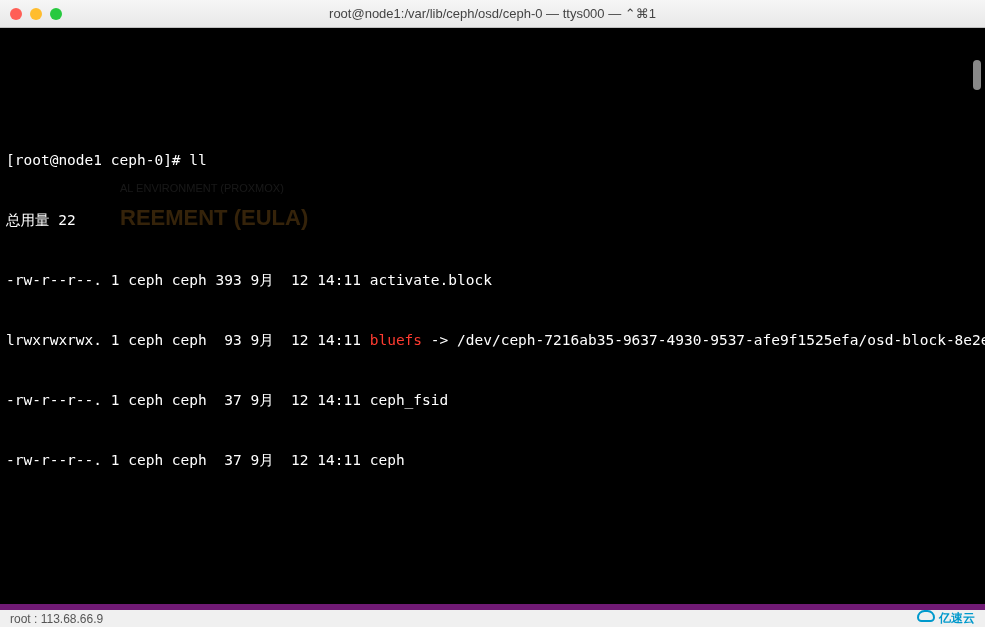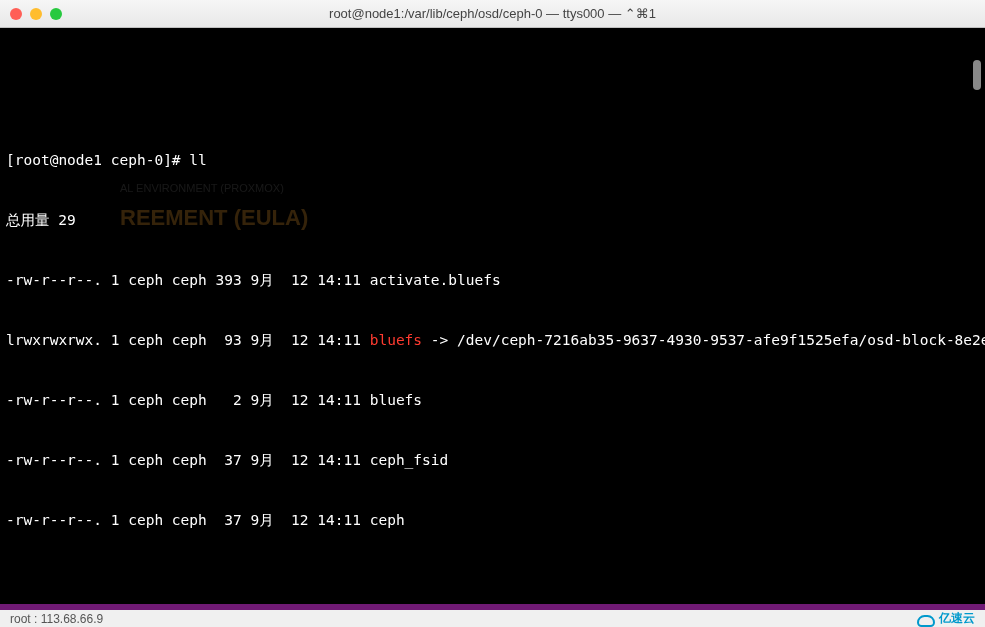--- a/index.html
+++ b/index.html
@@ -78,21 +78,21 @@
       display: flex;
       align-items: center;
       font-family: -apple-system, sans-serif;
       font-size: 12px;
       color: #555;
       padding: 0 10px;
       justify-content: space-between;
     }
     .logo {
       display: flex;
-      align-items: flex-end;
+      align-items: flex-start;
       gap: 4px;
       color: #0099cc;
       font-weight: bold;
     }
     .cloud-icon {
       width: 18px; height: 12px;
       border: 2px solid #0099cc;
       border-radius: 10px 10px 6px 6px;
       position: relative;
     }
@@ -111,24 +111,23 @@
 
 <div class="terminal">
   <div class="scrollbar"></div>
 
   <div class="bg-overlay">
     <div style="color:rgba(160,160,160,0.15);margin-bottom:10px">AL ENVIRONMENT (PROXMOX)</div>
     <div style="font-size:22px;color:rgba(210,140,40,0.25);font-weight:bold;margin-bottom:8px">REEMENT (EULA)</div>
   </div>
 
   <div class="term-line"><span class="prompt">[root@node1 ceph-0]#</span> <span>ll</span></div>
-  <div class="term-line">总用量 29</div>
-  <div class="term-line">-rw-r--r--. 1 ceph ceph 393 9月  12 14:11 <span>activate.bluefs</span></div>
+  <div class="term-line">总用量 22</div>
+  <div class="term-line">-rw-r--r--. 1 ceph ceph 393 9月  12 14:11 <span>activate.block</span></div>
   <div class="term-line">lrwxrwxrwx. 1 ceph ceph  93 9月  12 14:11 <span class="red-txt">bluefs</span> -&gt; /dev/ceph-7216ab35-9637-4930-9537-afe9f1525efa/osd-block-8e2e53c6-2bf</div>
-  <div class="term-line">-rw-r--r--. 1 ceph ceph   2 9月  12 14:11 <span>bluefs</span></div>
   <div class="term-line">-rw-r--r--. 1 ceph ceph  37 9月  12 14:11 <span>ceph_fsid</span></div>
   <div class="term-line">-rw-r--r--. 1 ceph ceph  37 9月  12 14:11 <span>ceph</span></div>
   
   
   
   
   
   
   
   

